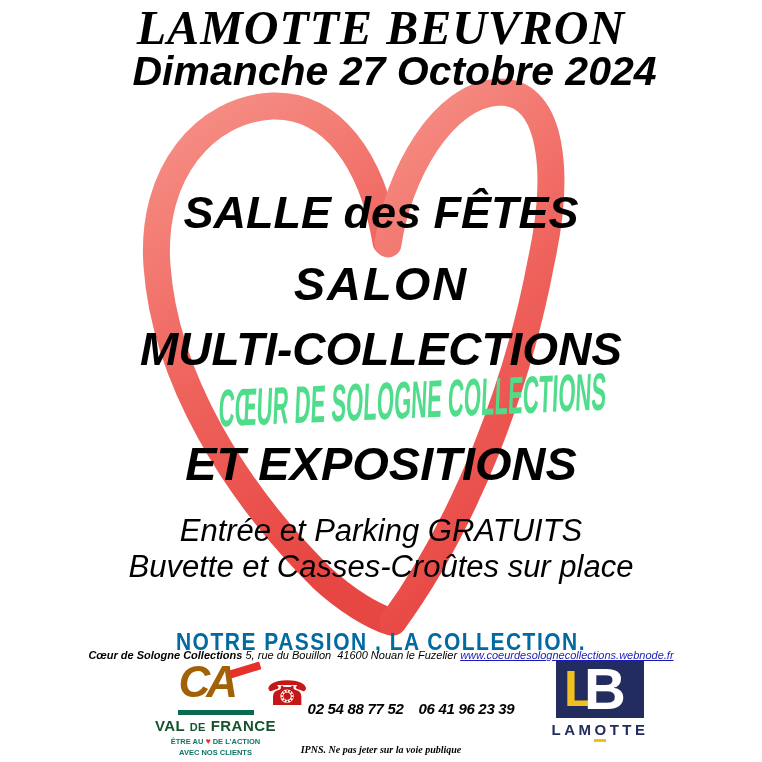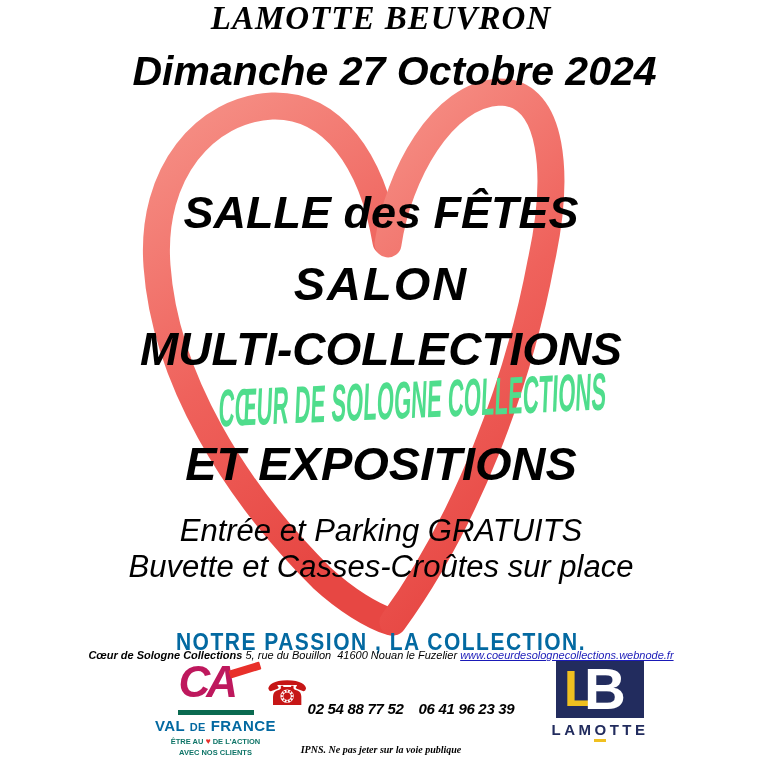--- a/index.html
+++ b/index.html
@@ -2,21 +2,21 @@
 <html><head>
 <meta charset="utf-8">
 <style>
   html,body{margin:0;padding:0;background:#ffffff;}
   .poster{position:relative;width:762px;height:762px;background:#ffffff;overflow:hidden;
           font-family:"Liberation Sans",sans-serif;color:#000;}
   svg.heart{position:absolute;left:0;top:0;z-index:0;}
   .line{position:absolute;left:0;right:0;text-align:center;white-space:nowrap;z-index:2;line-height:1.15;}
   .bi{font-weight:700;font-style:italic;}
   .title{top:0px;font-family:"Liberation Serif",serif;font-style:italic;font-weight:700;
-         font-size:33px;letter-spacing:1px;}
+         font-size:48px;letter-spacing:1px;}
   .date{top:48px;font-size:41px;padding-left:27px;}
   .hours{top:114px;font-size:43px;}
   .venue{top:187px;font-size:45px;}
   .salon{top:257px;font-size:47px;letter-spacing:2px;}
   .multi{top:323px;font-size:46px;}
   .club{top:372px;line-height:56px;}
   .club .club-inner{display:inline-block;font-weight:700;font-size:47px;color:#4fdd8c;
         transform:rotate(-2.5deg) skewX(-5deg) scale(0.47,1.12);transform-origin:center;}
   .expo{top:437px;font-size:47px;}
   .free{top:513px;font-size:31px;font-style:italic;font-weight:400;}
@@ -25,25 +25,25 @@
   .slogan .slogan-inner{display:inline-block;transform:scaleY(1.15);transform-origin:center;}
   .addr{top:649px;font-size:11px;font-style:italic;text-align:center;}
   .addr .org{font-weight:700;}
   .addr a{color:#1a1ab8;text-decoration:underline;}
   .ipns{top:744px;font-family:"Liberation Serif",serif;font-style:italic;font-weight:700;font-size:10px;}
 
   
   .ca{position:absolute;left:128px;top:664px;width:175px;text-align:center;z-index:2;}
   .ca-mono{position:relative;width:86px;height:44px;margin:0 auto;}
   .ca-text{position:absolute;left:6px;top:-6px;font-style:italic;font-weight:700;font-size:44px;
-           letter-spacing:-4px;color:#be185d;line-height:48px;}
+           letter-spacing:-4px;color:#a16207;line-height:48px;}
   .ca-stripe{position:absolute;right:-2px;top:2px;width:32px;height:8px;background:#e8302a;
              transform:rotate(-17deg);border-radius:1px;}
   .ca-bar{width:76px;height:5px;background:#0a6a50;margin:2px auto 3px;}
-  .ca-region{font-weight:700;color:#0369a1;font-size:15px;letter-spacing:0.5px;line-height:16px;}
+  .ca-region{font-weight:700;color:#14532d;font-size:15px;letter-spacing:0.5px;line-height:16px;}
   .ca-region .de{font-size:11px;}
   .ca-tag{font-size:7.5px;font-weight:700;color:#0e7467;margin-top:2px;line-height:9px;}
   .ca-tag .heart{color:#e8302a;font-size:8.5px;}
 
   
   .phone-icon{position:absolute;left:266px;top:676px;font-size:34px;color:#c61616;z-index:2;line-height:34px;}
   .phones{position:absolute;left:306px;top:700px;width:210px;display:flex;gap:15px;justify-content:center;
           font-style:italic;font-weight:700;font-size:15px;letter-spacing:-0.3px;z-index:2;}
 
   

